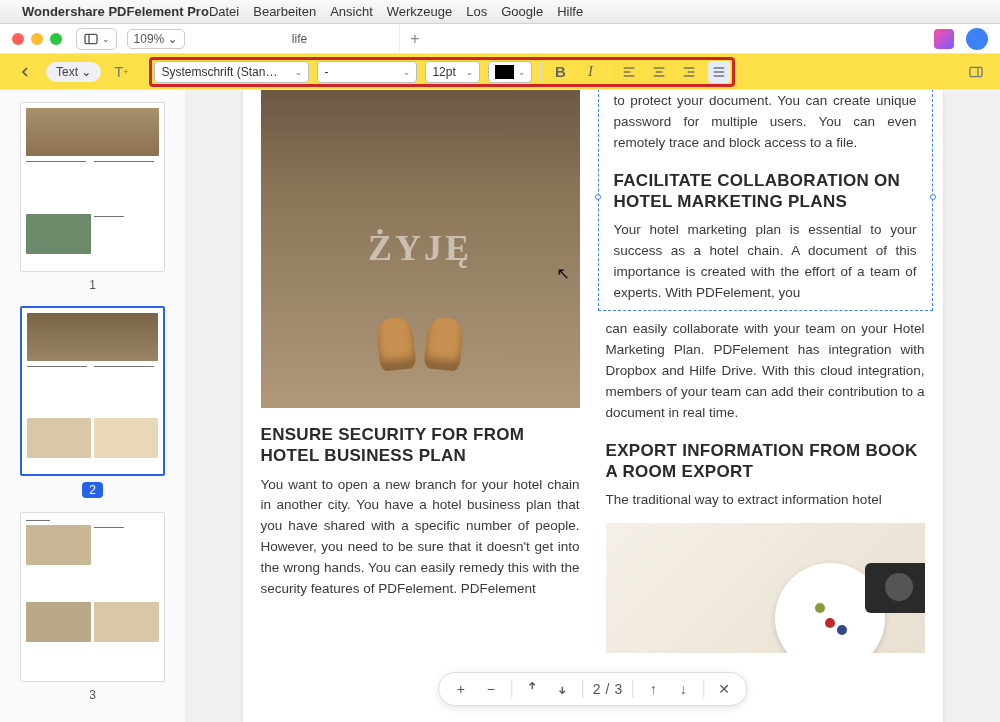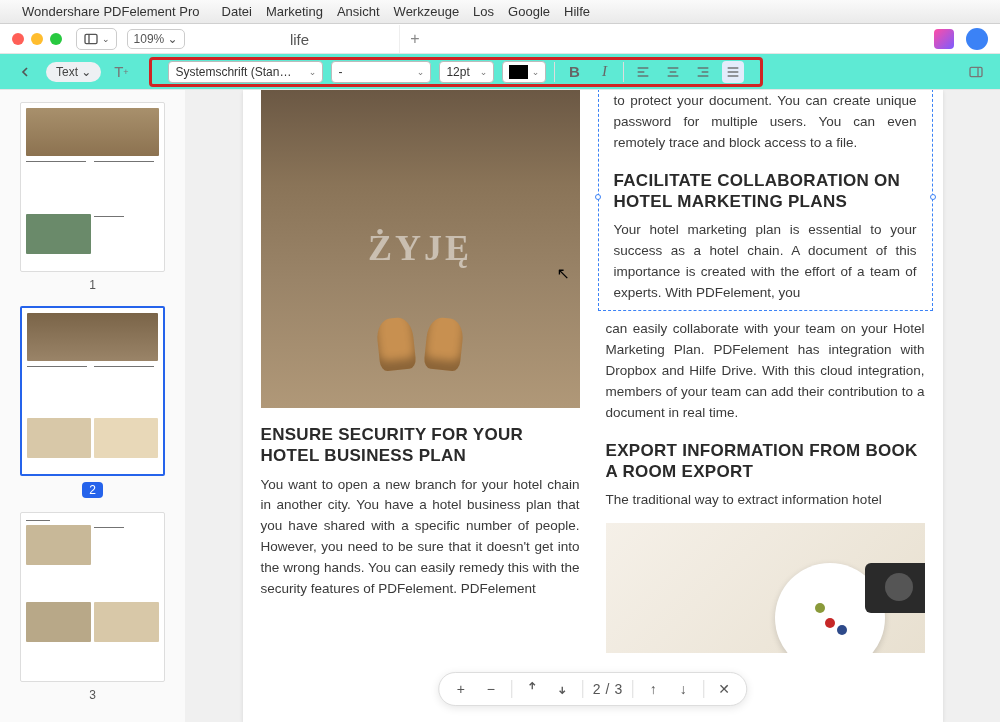--- a/index.html
+++ b/index.html
@@ -1,37 +1,37 @@
 <!DOCTYPE html>
 <html><head>
 <meta charset="utf-8">
 <style>
 *{box-sizing:border-box;margin:0;padding:0;font-family:-apple-system,BlinkMacSystemFont,"Helvetica Neue",sans-serif}
 body{width:1000px;height:722px;background:#f5f5f5;overflow:hidden;position:relative}
 .menubar{height:24px;background:linear-gradient(#fafafa,#eaeaea);display:flex;align-items:center;padding:0 10px;font-size:13px;color:#333;border-bottom:1px solid #d0d0d0}
 .menubar .apple{font-size:15px;margin-right:12px}
-.menubar .app{font-weight:400;margin-right:22px}
+.menubar .app{font-weight:700;margin-right:0}
 .menubar .menu-item{margin-right:14px;cursor:default}
 .titlebar{height:30px;background:#fff;display:flex;align-items:center;padding:0 12px;border-bottom:1px solid #e5e5e5;position:relative}
 .traffic{display:flex;gap:7px;margin-right:14px}
 .traffic span{width:12px;height:12px;border-radius:50%;display:block}
 .tl-red{background:#ff5f57}.tl-yel{background:#ffbd2e}.tl-grn{background:#28c940}
 .tb-btn{border:1px solid #ccc;border-radius:5px;padding:2px 6px;font-size:12px;background:#fff;display:flex;align-items:center;gap:3px;color:#555}
 .zoom{margin-left:10px}
 .tabbar{position:absolute;left:200px;right:60px;top:0;height:30px;display:flex;align-items:center}
-.tab{flex:0 0 200px;height:28px;display:flex;align-items:center;justify-content:center;font-size:15px;color:#555;border-right:1px solid #eee}
+.tab{flex:0 0 200px;height:28px;display:flex;align-items:center;justify-content:center;font-size:12px;color:#555;border-right:1px solid #eee}
 .plus-tab{width:30px;display:flex;align-items:center;justify-content:center;color:#888;font-size:16px}
 .right-cluster{position:absolute;right:12px;top:4px;display:flex;align-items:center;gap:12px}
 .ai-badge{width:20px;height:20px;border-radius:4px;background:linear-gradient(135deg,#ff4da6,#7b5cff);display:block}
 .avatar{width:22px;height:22px;border-radius:50%;background:#3b82f6}
-.subtoolbar{height:36px;background:#5eead4;border-bottom:1px solid #e5e5e5;display:flex;align-items:center;padding:0 14px;gap:10px}
+.subtoolbar{height:36px;background:#fde047;border-bottom:1px solid #e5e5e5;display:flex;align-items:center;padding:0 14px;gap:10px}
 .back-btn{width:22px;height:22px;display:flex;align-items:center;justify-content:center;color:#555}
 .pill{background:#eef0f3;border-radius:12px;padding:3px 10px;font-size:12px;color:#444;display:flex;align-items:center;gap:3px}
 .ico{width:20px;height:20px;display:flex;align-items:center;justify-content:center;color:#777;font-size:15px}
-.format-strip{border:3px solid #d02424;border-radius:4px;display:flex;align-items:center;gap:8px;padding:2px 16px;height:30px;margin-left:8px}
+.format-strip{border:3px solid #d02424;border-radius:4px;display:flex;align-items:center;gap:8px;padding:2px 2px;height:30px;margin-left:8px}
 .dd{border:1px solid #bbb;border-radius:4px;background:#fff;height:22px;display:flex;align-items:center;padding:0 6px;font-size:12px;color:#333;gap:4px}
 .dd .chev{font-size:9px;color:#777}
 .font-dd{width:155px}.weight-dd{width:100px}.size-dd{width:55px}
 .color-sw{width:20px;height:14px;background:#000;display:inline-block}
 .fmt-ico{width:22px;height:22px;display:flex;align-items:center;justify-content:center;color:#666;font-size:15px;border-radius:4px}
 .fmt-ico.bold{font-weight:700}
 .fmt-ico.ital{font-style:italic;font-family:serif}
 .fmt-ico.active{background:#e4ecfb}
 .divider{width:1px;height:20px;background:#ddd}
 .panel-toggle{margin-left:auto;display:flex;align-items:center;gap:8px;color:#888}
@@ -72,21 +72,21 @@
 .pagectl .pc-num{display:flex;align-items:center;gap:5px}
 svg{width:16px;height:16px}
 </style>
 </head>
 <body>
 
 <div class="menubar">
   <span class="apple"></span>
   <span class="app">Wondershare PDFelement Pro</span>
   <span class="menu-item">Datei</span>
-  <span class="menu-item">Marketing</span>
+  <span class="menu-item">Bearbeiten</span>
   <span class="menu-item">Ansicht</span>
   <span class="menu-item">Werkzeuge</span>
   <span class="menu-item">Los</span>
   <span class="menu-item">Google</span>
   <span class="menu-item">Hilfe</span>
 </div>
 
 <div class="titlebar">
   <div class="traffic">
     <span class="tl-red"></span>
@@ -219,21 +219,21 @@
     <div class="page">
       <div class="col">
         <div class="hero">
           <div class="zyje">ŻYJĘ</div>
           <div class="shoes">
               <div class="shoe l"></div>
               <div class="shoe r"></div>
             </div>
           <div class="cursor">↖</div>
         </div>
-        <h3 class="sec">ENSURE SECURITY FOR YOUR HOTEL BUSINESS PLAN</h3>
+        <h3 class="sec">ENSURE SECURITY FOR FROM HOTEL BUSINESS PLAN</h3>
         <p>You want to open a new branch for your hotel chain in another city. You have a hotel business plan that you have shared with a specific number of people. However, you need to be sure that it doesn't get into the wrong hands. You can easily remedy this with the security features of PDFelement. PDFelement</p>
       </div>
       <div class="col">
         <div class="selbox">
           <span class="handle h-l"></span>
           <span class="handle h-r"></span>
           <p>to protect your document. You can create unique password for multiple users. You can even remotely trace and block access to a file.</p>
           <h3 class="sec">FACILITATE COLLABORATION ON HOTEL MARKETING PLANS</h3>
           <p>Your hotel marketing plan is essential to your success as a hotel chain. A document of this importance is created with the effort of a team of experts. With PDFelement, you</p>
         </div>

